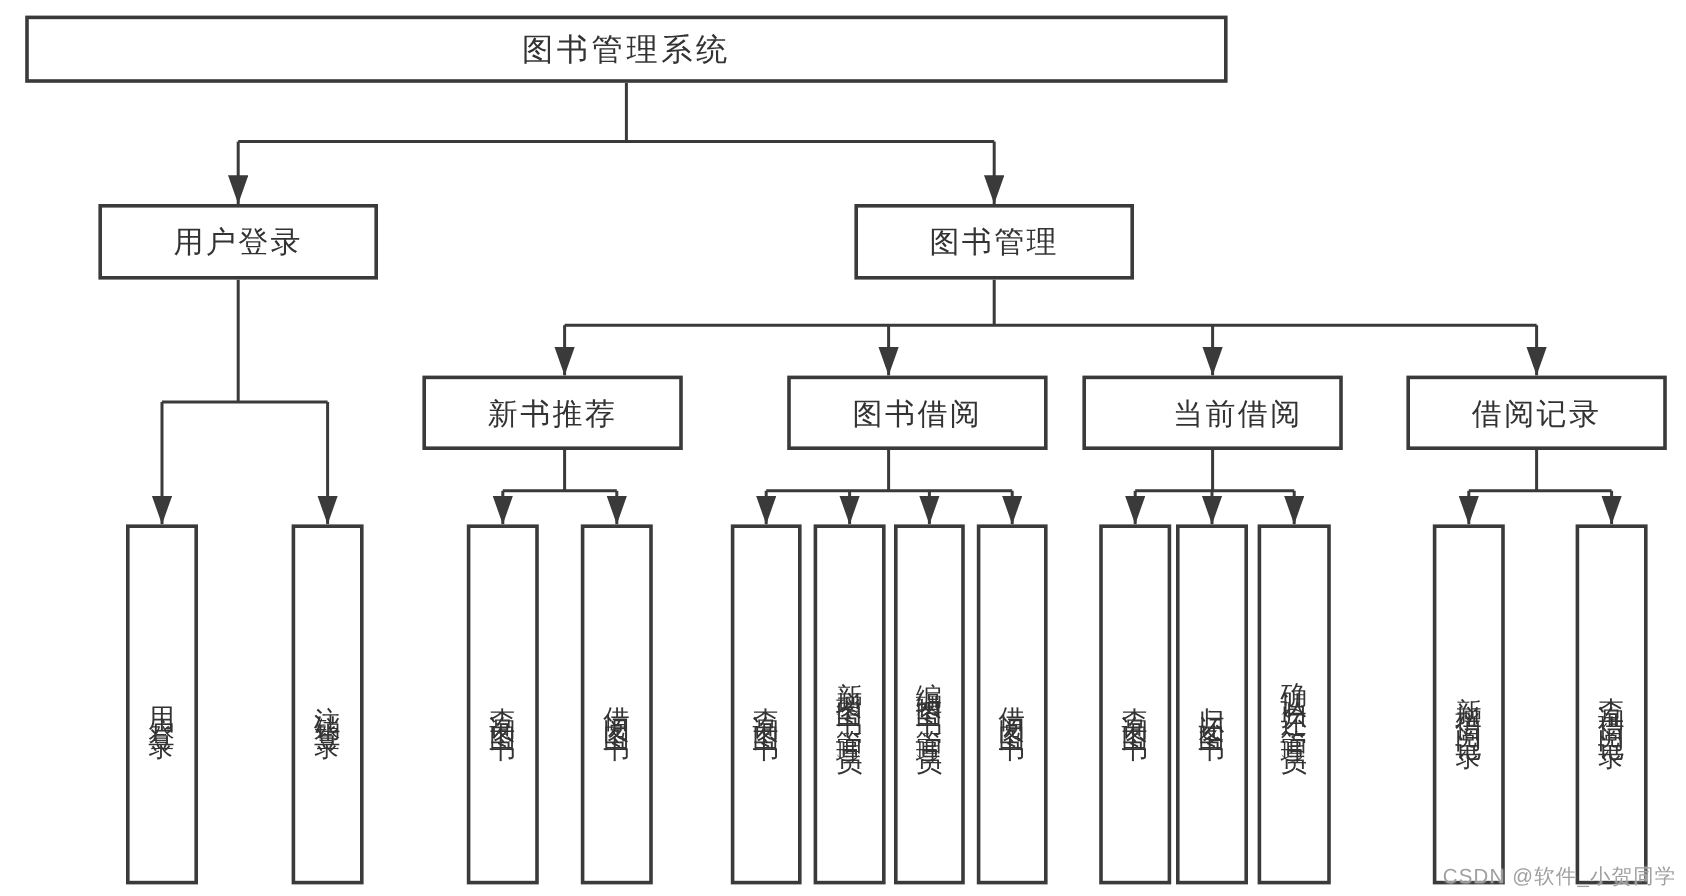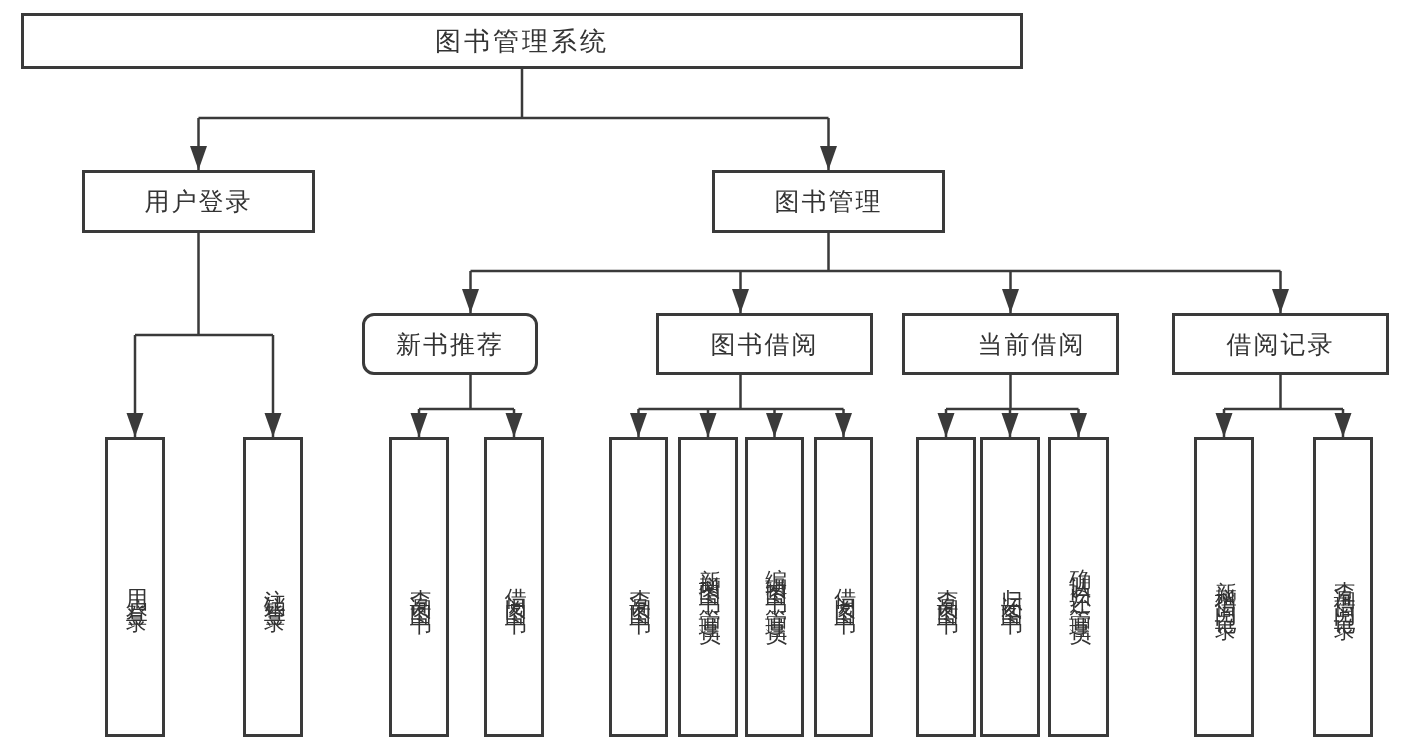--- a/index.html
+++ b/index.html
@@ -1,21 +1,21 @@
 <!DOCTYPE html>
 <html><head>
 <meta charset="utf-8">
 <style>
   html, body { margin: 0; padding: 0; background: #ffffff; }
   .canvas {
     position: relative;
     width: 1405px;
     height: 747px;
     background: #ffffff;
-    font-family: Liberation Mono, monospace;
+    font-family: Liberation Sans, sans-serif;
     overflow: hidden;
   }
   svg.connectors {
     position: absolute;
     left: 0; top: 0;
     width: 1405px; height: 747px;
     pointer-events: none;
   }
   .node {
     position: absolute;
@@ -96,21 +96,21 @@
     <span>图书管理系统</span>
   </div>
 
   <div class="node h-node" style="left:82px; top:170px; width:233px; height:63px;">
     <span>用户登录</span>
   </div>
   <div class="node h-node" style="left:712px; top:170px; width:233px; height:63px;">
     <span>图书管理</span>
   </div>
 
-  <div class="node h-node" style="left:362px; top:313px; width:176px; height:62px;border-radius:12px;">
+  <div class="node h-node" style="left:352px; top:313px; width:217px; height:62px;">
     <span>新书推荐</span>
   </div>
   <div class="node h-node" style="left:632px; top:313px; width:217px; height:62px;margin-left:24px;">
     <span>图书借阅</span>
   </div>
   <div class="node h-node" style="left:902px; top:313px; width:217px; height:62px;padding-left:42px;">
     <span>当前借阅</span>
   </div>
   <div class="node h-node" style="left:1172px; top:313px; width:217px; height:62px;">
     <span>借阅记录</span>
@@ -153,14 +153,15 @@
     <span class="vtext">确认归还（管理员）</span>
   </div>
 
   <div class="node leaf" style="left:1194px; top:437px; width:60px; height:300px;">
     <span class="vtext">新增借阅记录</span>
   </div>
   <div class="node leaf" style="left:1313px; top:437px; width:60px; height:300px;">
     <span class="vtext">查询借阅记录</span>
   </div>
 
+  <div class="watermark">CSDN @软件_小贺同学</div>
 
 </div>
 
 </body></html>

